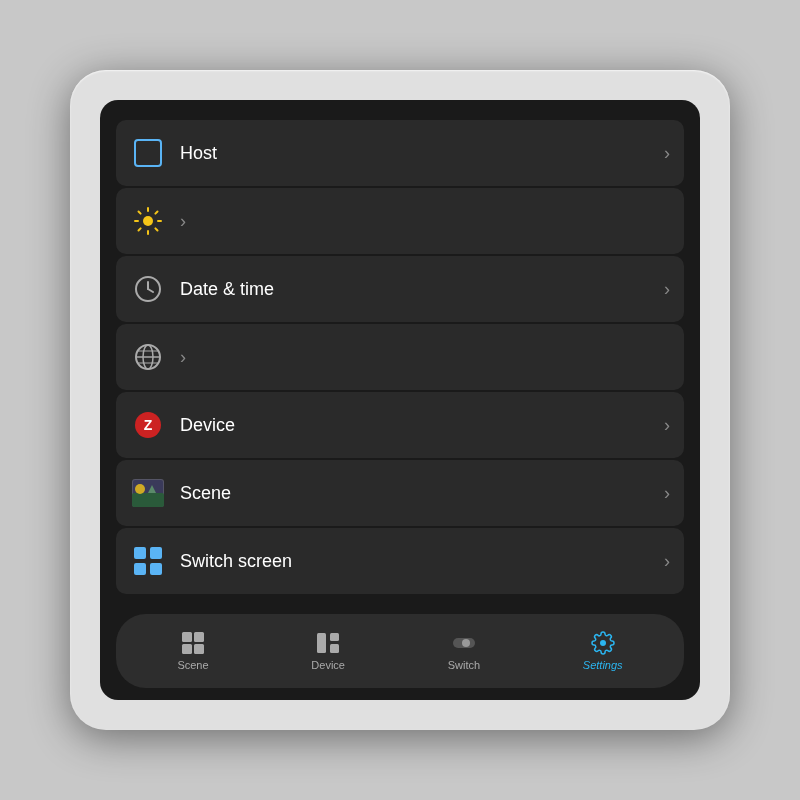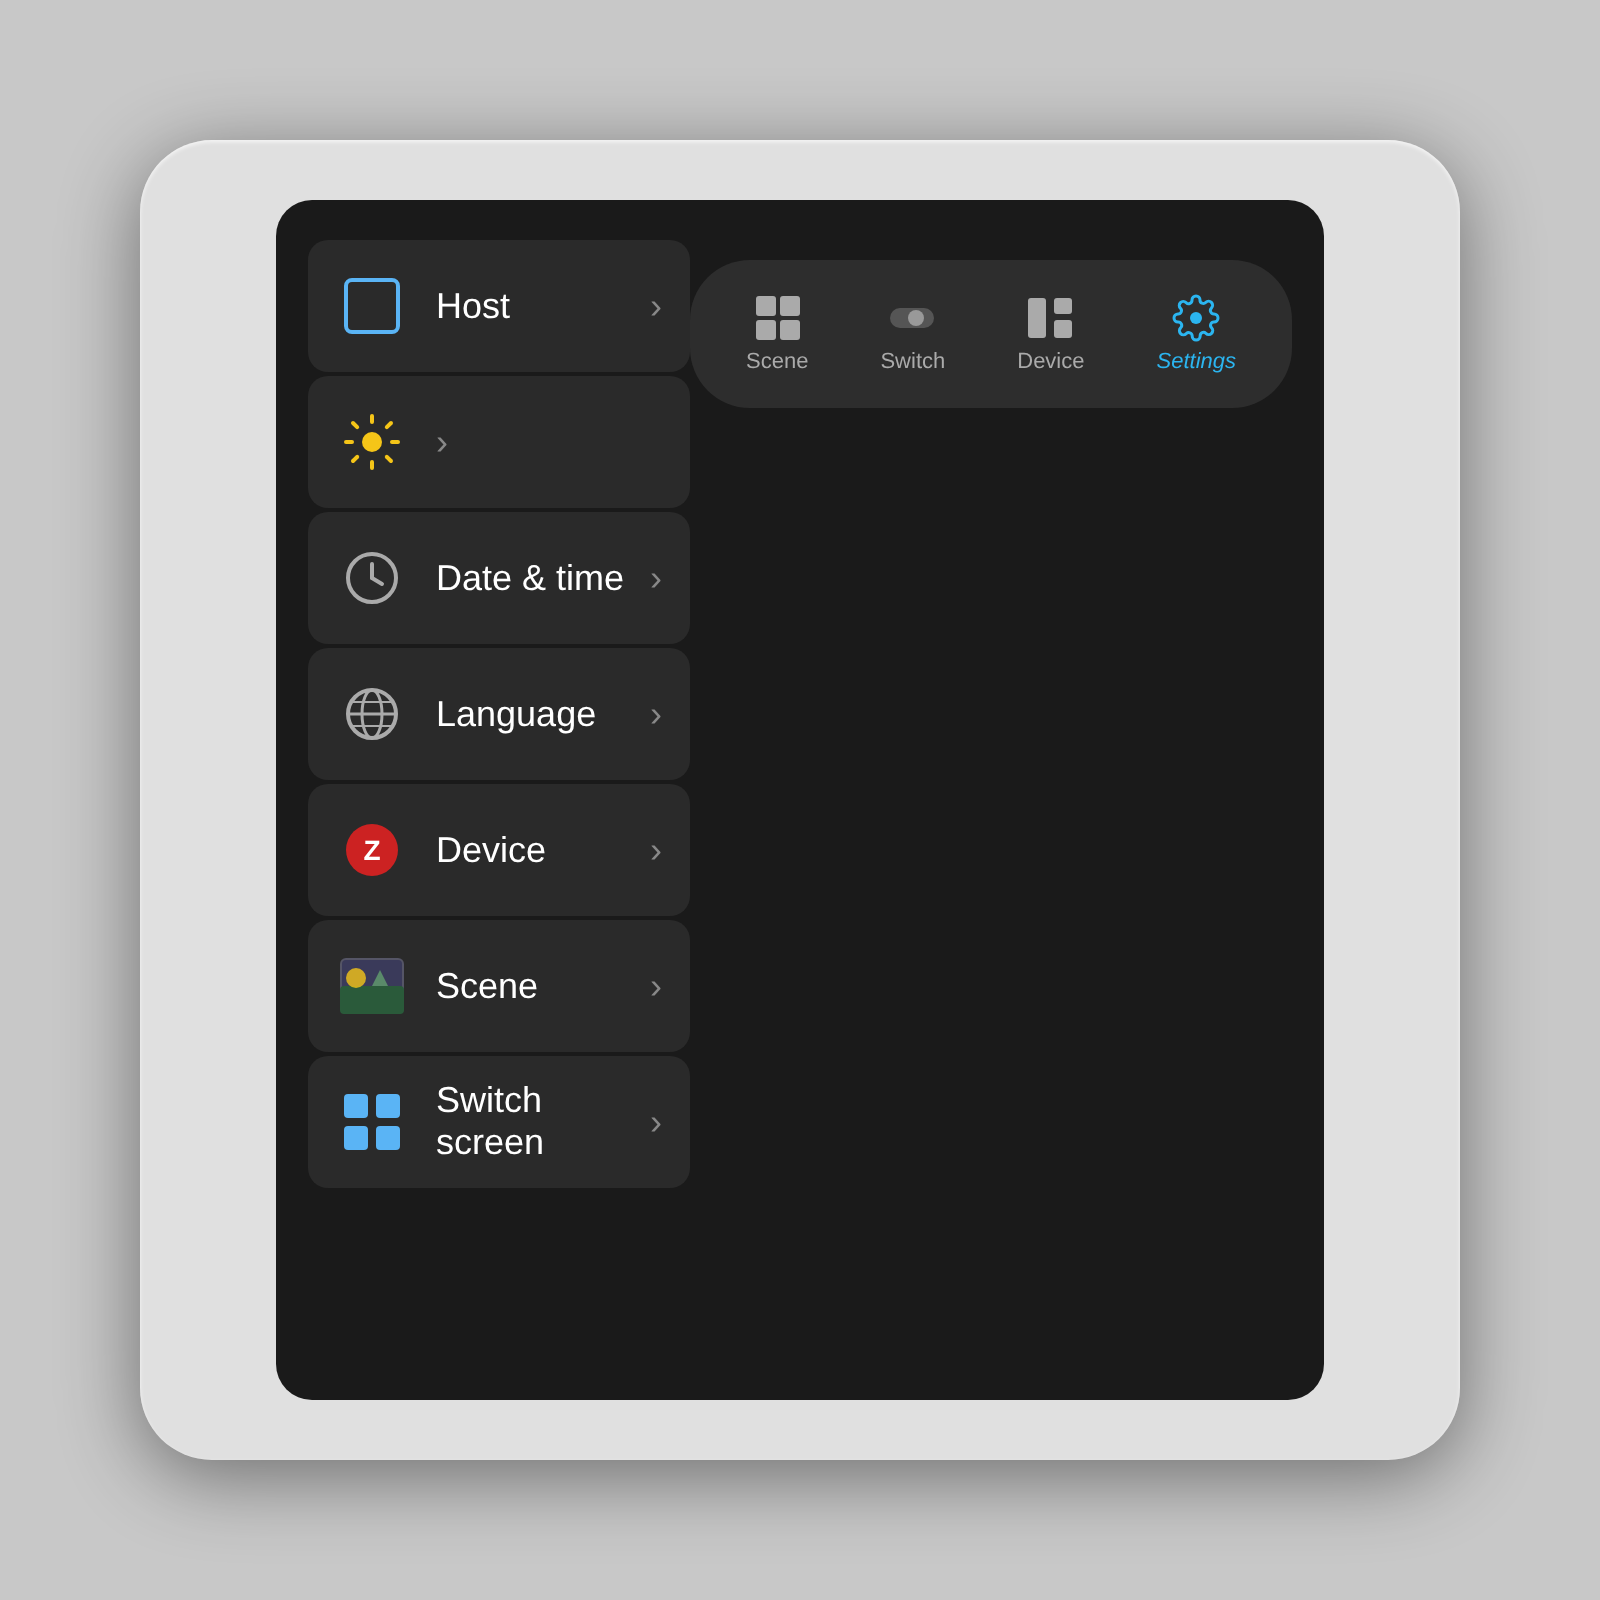--- a/index.html
+++ b/index.html
@@ -19,27 +19,27 @@
       height: 660px;
       background: #e0e0e0;
       border-radius: 36px;
       box-shadow: 0 8px 40px rgba(0,0,0,0.45), inset 0 1px 2px rgba(255,255,255,0.7);
       display: flex;
       align-items: center;
       justify-content: center;
     }
 
     .device-screen {
-      width: 524px;
+      width: 600px;
       height: 600px;
       background: #1a1a1a;
       border-radius: 18px;
       overflow: hidden;
       display: flex;
-      flex-direction: row;
+      flex-direction: column;
       padding: 20px 16px 12px;
       gap: 0;
     }
 
     .menu-list {
       flex: 1;
       display: flex;
       flex-direction: column;
       gap: 2px;
     }
@@ -170,21 +170,20 @@
       <div class="menu-item">
         <div class="menu-icon">
           <svg width="28" height="28" viewBox="0 0 28 28" fill="none">
             <circle cx="14" cy="14" r="12" stroke="#aaa" stroke-width="2"></circle>
             <ellipse cx="14" cy="14" rx="5" ry="12" stroke="#aaa" stroke-width="1.5"></ellipse>
             <line x1="2" y1="14" x2="26" y2="14" stroke="#aaa" stroke-width="1.5"></line>
             <line x1="4" y1="8" x2="24" y2="8" stroke="#aaa" stroke-width="1"></line>
             <line x1="4" y1="20" x2="24" y2="20" stroke="#aaa" stroke-width="1"></line>
           </svg>
         </div>
-        <span class="menu-label">Language</span>
         <span class="menu-chevron">›</span>
       </div>
 
       <div class="menu-item">
         <div class="menu-icon">
           <svg width="30" height="30" viewBox="0 0 30 30" fill="none">
 
             <circle cx="15" cy="15" r="13" fill="#cc2222"></circle>
             <text x="15" y="20" text-anchor="middle" font-size="14" font-weight="bold" fill="white" font-family="Arial">Z</text>
           </svg>
@@ -229,36 +228,36 @@
         <svg class="nav-scene-icon" viewBox="0 0 24 24" fill="none">
           <rect x="1" y="1" width="10" height="10" rx="1.5" fill="#aaa"></rect>
           <rect x="13" y="1" width="10" height="10" rx="1.5" fill="#aaa"></rect>
           <rect x="1" y="13" width="10" height="10" rx="1.5" fill="#aaa"></rect>
           <rect x="13" y="13" width="10" height="10" rx="1.5" fill="#aaa"></rect>
         </svg>
         <span class="nav-label">Scene</span>
       </div>
 
       <div class="nav-item">
-        <svg class="nav-switch-icon" viewBox="0 0 24 24" fill="none">
-          <rect x="1" y="7" width="22" height="10" rx="5" fill="#555"></rect>
-          <circle cx="14" cy="12" r="4" fill="#999"></circle>
-        </svg>
-        <span class="nav-label">Switch</span>
-      </div>
-
-      <div class="nav-item">
         <svg class="nav-device-icon" viewBox="0 0 24 24" fill="none">
           <rect x="1" y="2" width="9" height="20" rx="1.5" fill="#aaa"></rect>
           <rect x="14" y="2" width="9" height="8" rx="1.5" fill="#aaa"></rect>
           <rect x="14" y="13" width="9" height="9" rx="1.5" fill="#aaa"></rect>
         </svg>
         <span class="nav-label">Device</span>
       </div>
 
+      <div class="nav-item">
+        <svg class="nav-switch-icon" viewBox="0 0 24 24" fill="none">
+          <rect x="1" y="7" width="22" height="10" rx="5" fill="#555"></rect>
+          <circle cx="14" cy="12" r="4" fill="#999"></circle>
+        </svg>
+        <span class="nav-label">Switch</span>
+      </div>
+
       <div class="nav-item active">
         <svg class="nav-settings-icon" viewBox="0 0 24 24" fill="none">
           <circle cx="12" cy="12" r="3" fill="#2bb5f0"></circle>
           <path d="M19.4 15a1.65 1.65 0 0 0 .33 1.82l.06.06a2 2 0 0 1-2.83 2.83l-.06-.06a1.65 1.65 0 0 0-1.82-.33 1.65 1.65 0 0 0-1 1.51V21a2 2 0 0 1-4 0v-.09A1.65 1.65 0 0 0 9 19.4a1.65 1.65 0 0 0-1.82.33l-.06.06a2 2 0 0 1-2.83-2.83l.06-.06A1.65 1.65 0 0 0 4.68 15a1.65 1.65 0 0 0-1.51-1H3a2 2 0 0 1 0-4h.09A1.65 1.65 0 0 0 4.6 9a1.65 1.65 0 0 0-.33-1.82l-.06-.06a2 2 0 0 1 2.83-2.83l.06.06A1.65 1.65 0 0 0 9 4.68a1.65 1.65 0 0 0 1-1.51V3a2 2 0 0 1 4 0v.09a1.65 1.65 0 0 0 1 1.51 1.65 1.65 0 0 0 1.82-.33l.06-.06a2 2 0 0 1 2.83 2.83l-.06.06A1.65 1.65 0 0 0 19.4 9a1.65 1.65 0 0 0 1.51 1H21a2 2 0 0 1 0 4h-.09a1.65 1.65 0 0 0-1.51 1z" stroke="#2bb5f0" stroke-width="1.5" fill="none"></path>
         </svg>
         <span class="nav-label">Settings</span>
       </div>
 
     </div>
   </div>

